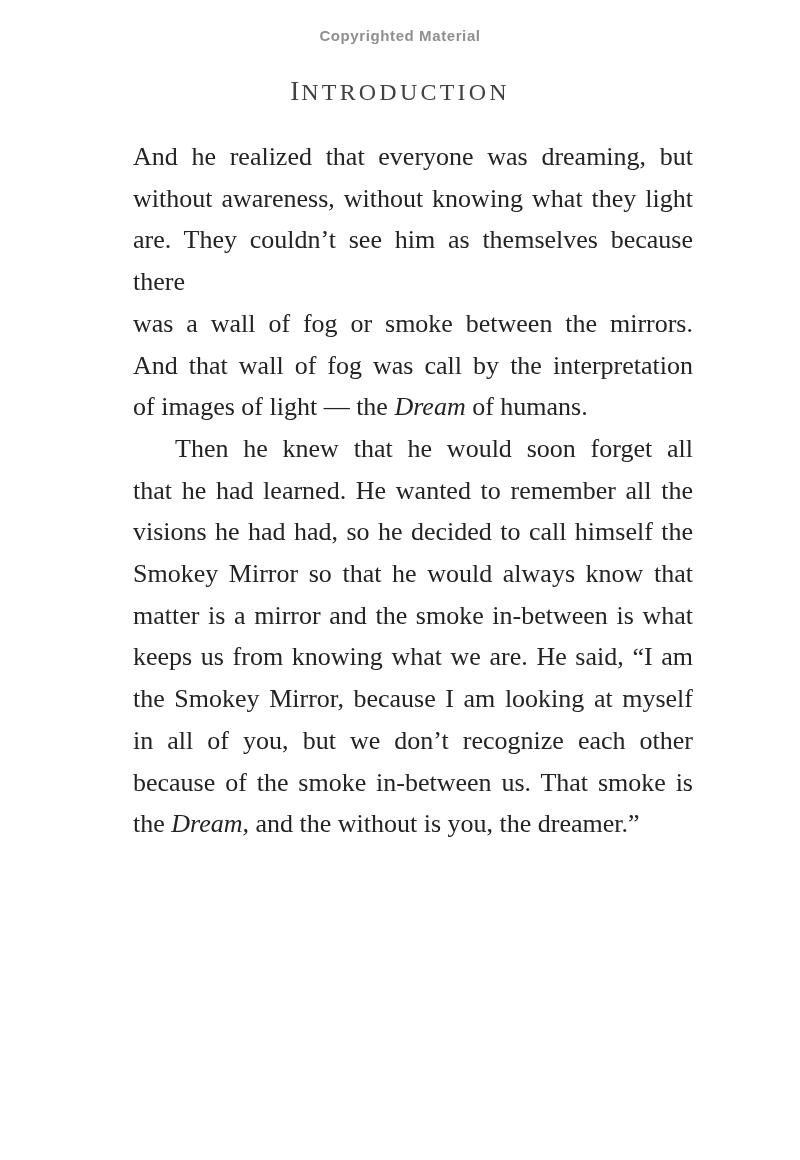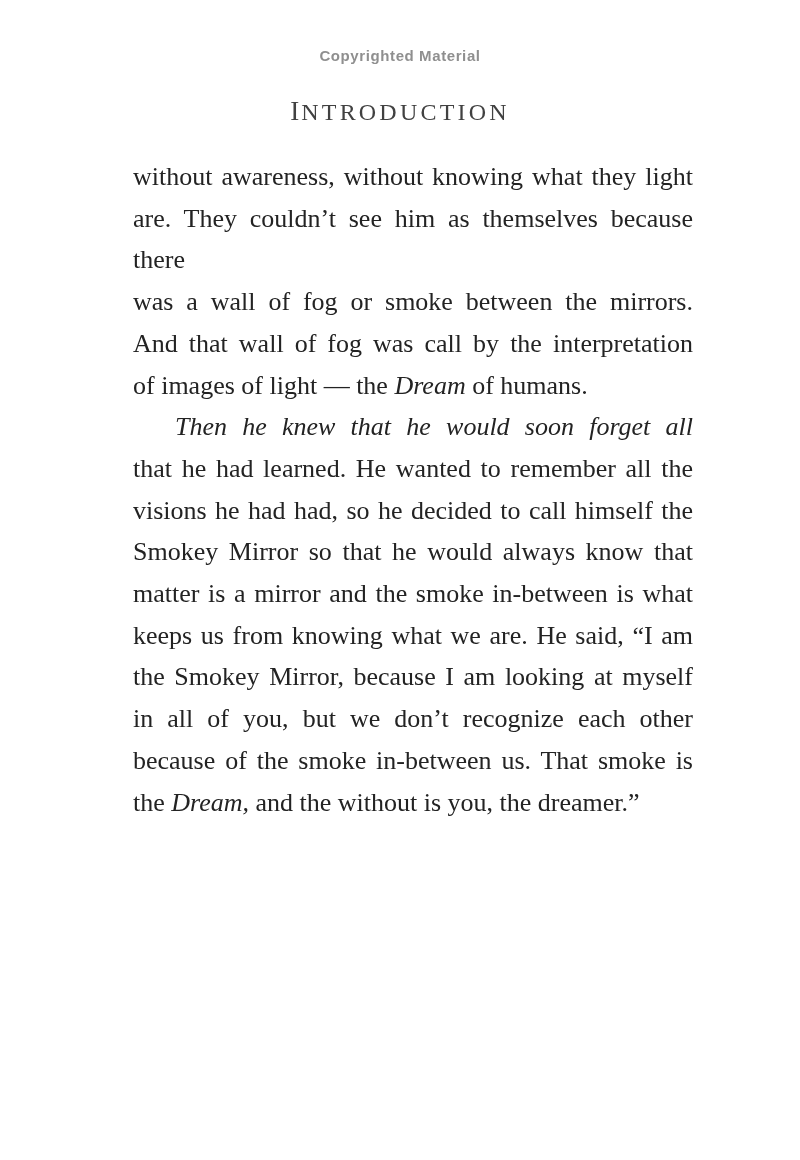--- a/index.html
+++ b/index.html
@@ -3,21 +3,20 @@
 <meta charset="utf-8">
 <style>
   html, body { margin: 0; padding: 0; background: #ffffff; }
   .page {
     position: relative;
     width: 800px;
     height: 888px;
     background: #ffffff;
     overflow: hidden;
     font-family: "Liberation Serif", "DejaVu Serif", serif;
-    margin-top: 20px;
   }
   .notice {
     position: absolute;
     left: 0;
     width: 100%;
     text-align: center;
     font-family: "Liberation Sans", "DejaVu Sans", sans-serif;
     font-weight: bold;
     font-size: 15px;
     letter-spacing: 0.6px;
@@ -53,21 +52,21 @@
   }
   .line {
     text-align: justify;
     text-align-last: justify;
     white-space: normal;
   }
   .line.last {
     text-align: right;
     text-align-last: left;
   }
-  .line.indent { text-indent: 42px; font-style: italic; }
+  .line.indent { text-indent: 42px; }
   .italic { font-style: italic; }
   .page-number {
     position: absolute;
     top: 1058px;
     left: 0;
     width: 100%;
     text-align: right;
     font-size: 21px;
     letter-spacing: 2px;
     color: #2a2a2a;
@@ -79,20 +78,21 @@
 
 <div class="page">
 
   <div class="notice notice-top">Copyrighted Material</div>
 
   <div class="heading">
     <span class="initial">I</span><span class="rest">NTRODUCTION</span>
   </div>
 
   <div class="body-text">
+      <div class="line"><span>And he realized that everyone was dreaming, but</span></div>
       <div class="line"><span>without awareness, without knowing what they light</span></div>
       <div class="line"><span>are. They couldn’t see him as themselves because there</span></div>
       <div class="line"><span>was a wall of fog or smoke between the mirrors.</span></div>
       <div class="line"><span>And that wall of fog was call by the interpretation</span></div>
       <div class="line last"><span>of images of light — the </span><span class="italic">Dream</span><span> of humans.</span></div>
       <div class="line indent"><span>Then he knew that he would soon forget all</span></div>
       <div class="line"><span>that he had learned. He wanted to remember all the</span></div>
       <div class="line"><span>visions he had had, so he decided to call himself the</span></div>
       <div class="line"><span>Smokey Mirror so that he would always know that</span></div>
       <div class="line"><span>matter is a mirror and the smoke in-between is what</span></div>

